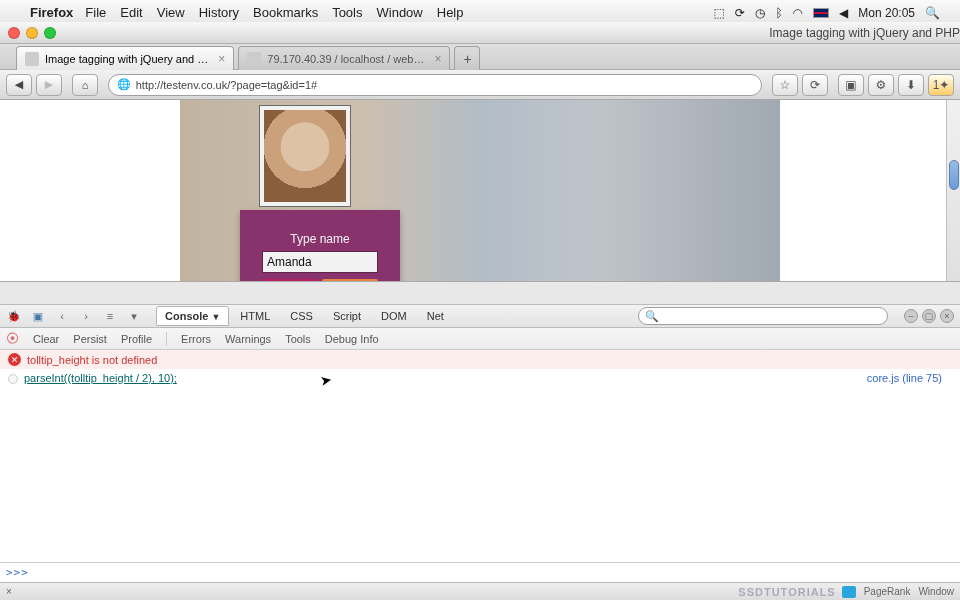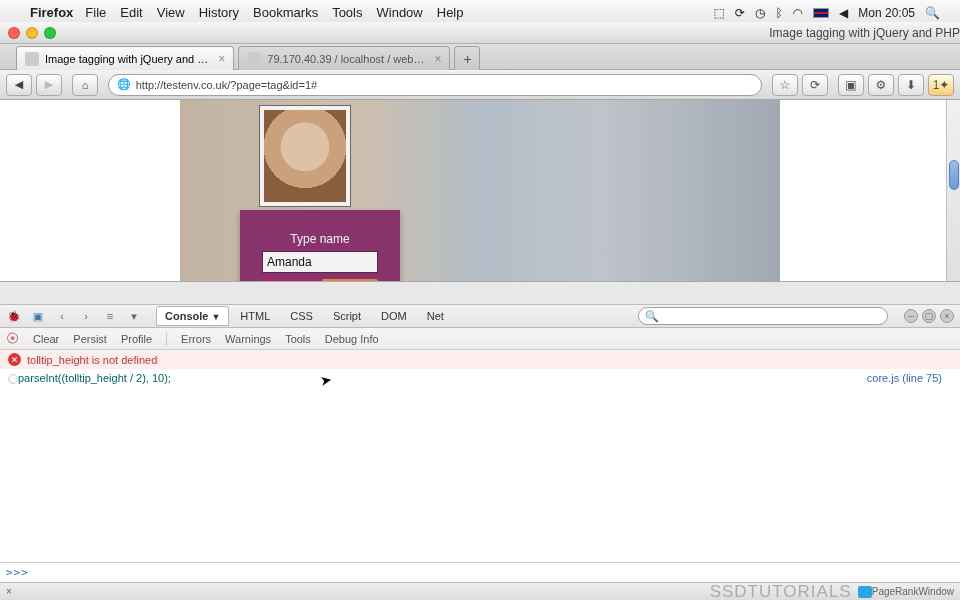--- a/index.html
+++ b/index.html
@@ -65,31 +65,31 @@
 .fb-controls{ display:flex; gap:4px; margin-left:8px; }
 .fb-controls .c{ width:14px; height:14px; border-radius:50%; background:#ccc; border:1px solid #999; font-size:9px; display:flex; align-items:center; justify-content:center; color:#666; }
 
 .fb-sub { height:22px; border-bottom:1px solid #ccc; background:linear-gradient(#f6f6f6,#ececec); display:flex; align-items:center; padding:0 6px; gap:14px; color:#555; }
 .fb-sub .break{ color:#d66; font-size:13px; }
 .fb-sub .sep{ width:1px; height:14px; background:#ccc; }
 
 .fb-body { flex:1; background:#fff; overflow:auto; font-family: Menlo, monospace; font-size:11px; position:relative; }
 .err-row { background:#fdeeee; padding:3px 8px; color:#c33; display:flex; align-items:center; gap:6px; }
 .err-row .ei{ width:13px; height:13px; border-radius:50%; background:#d33; color:#fff; font-size:9px; display:flex; align-items:center; justify-content:center; }
-.code-row { padding:3px 8px 3px 18px; color:#066; position:relative; }
+.code-row { padding:3px 8px 3px 24px; color:#066; position:relative;text-decoration:underline; }
 .code-row .dot{ position:absolute; left:8px; top:5px; width:10px; height:10px; border-radius:50%; border:1px solid #ccc; background:#f7f7f7; }
 .src-link{ position:absolute; right:18px; top:22px; color:#36c; }
 
 .cmdline{ height:20px; border-top:1px solid #ccc; background:#fff; display:flex; align-items:center; padding:0 6px; }
 .cmdline .prompt{ color:#36c; font-family:Menlo,monospace; font-size:11px; letter-spacing:1px; }
 
 .statusbar{ position:absolute; bottom:0; left:0; right:0; height:18px; background:linear-gradient(#eee,#dcdcdc); border-top:1px solid #bbb; display:flex; align-items:center; font-size:10px; color:#666; padding:0 6px; }
 .statusbar .x{ margin-right:auto; }
-.statusbar .logo{ margin-left:auto; font-weight:normal; color:#aab; letter-spacing:1px; font-size:17px; }
-.statusbar .meta{ margin-left:0; }
+.statusbar .logo{ margin-left:auto; font-weight:bold; color:#aab; letter-spacing:1px; font-size:11px; }
+.statusbar .meta{ margin-left:8px; }
 .statusbar .sq{ width:14px; height:12px; background:#2aa6de; margin-left:6px; border-radius:2px; }
 
 .cursor{ position:absolute; top:372px; left:320px; font-size:14px; color:#000; transform:rotate(-10deg); }
 </style>
 </head>
 <body>
 
 <div class="menubar">
   <span class="apple"></span>
   <span class="app">Firefox</span>

